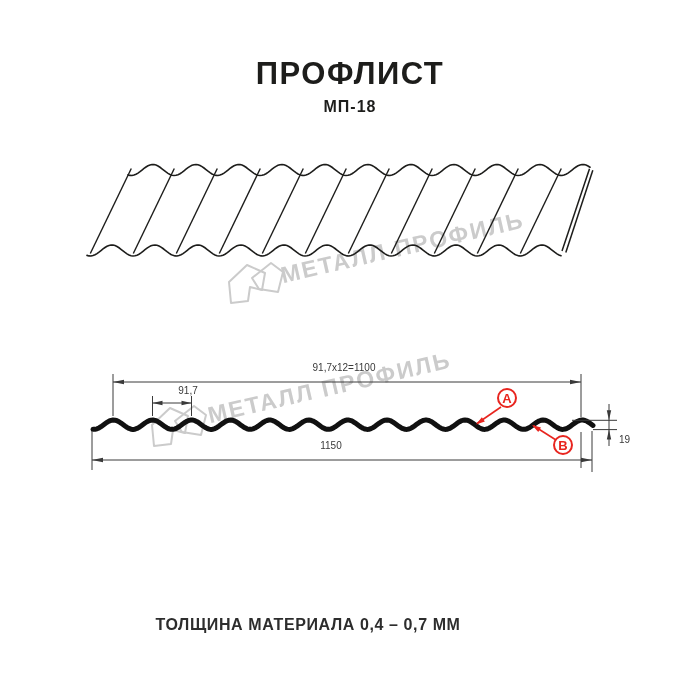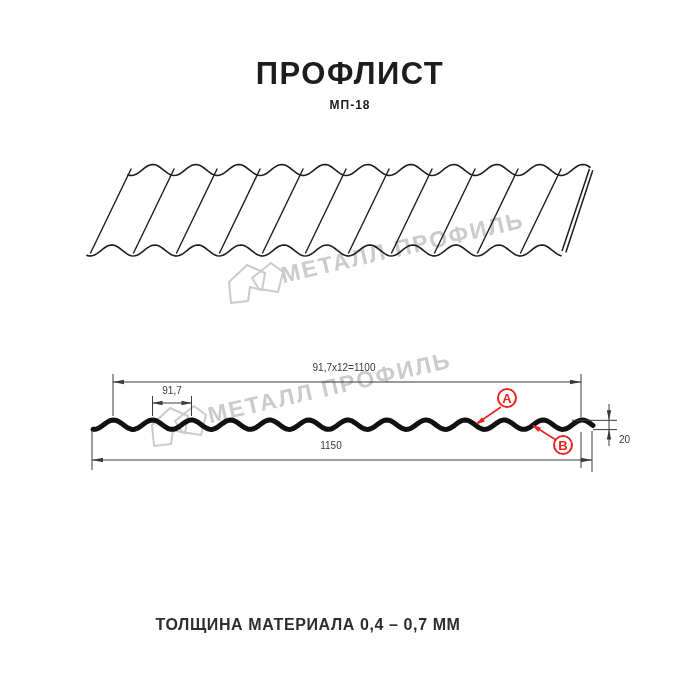--- a/index.html
+++ b/index.html
@@ -18,21 +18,21 @@
   }
   .title{
     position:absolute;top:58px;left:0;width:700px;
     text-align:center;
     font-size:31px;font-weight:800;letter-spacing:1.5px;
     color:var(--ink);line-height:1;
   }
   .subtitle{
     position:absolute;top:99px;left:0;width:700px;
     text-align:center;
-    font-size:12px;font-weight:700;letter-spacing:1px;
+    font-size:16px;font-weight:700;letter-spacing:1px;
     color:var(--ink);line-height:1;
   }
   .footer-note{
     position:absolute;top:615px;left:0;width:616px;
     text-align:center;
     font-size:16px;font-weight:600;letter-spacing:.6px;
     color:#2d2d2d;line-height:1.2;
   }
   .wm-text{
     position:absolute;
@@ -43,21 +43,21 @@
   }
   .wm1{left:284px;top:262px;}
   .wm2{left:211px;top:402px;}
   svg.tech{position:absolute;left:0;top:0;z-index:2;}
   .dim-label{
     position:absolute;z-index:3;
     font-size:10px;color:var(--dim);line-height:1;white-space:nowrap;
   }
   .centered{transform:translateX(-50%);}
   .dim-top-label{left:344px;top:363px;}
-  .dim-pitch-label{left:172px;top:386px;text-align:right;}
+  .dim-pitch-label{left:188px;top:386px;text-align:right;}
   .dim-bottom-label{left:331px;top:441px;}
   .dim-height-label{left:619px;top:435px;}
   .marker{
     position:absolute;z-index:4;
     width:16px;height:16px;
     border:2.4px solid var(--red);border-radius:50%;
     color:var(--red);font-size:13px;font-weight:700;
     display:flex;align-items:center;justify-content:center;
     line-height:1;background:transparent;
   }
@@ -123,19 +123,19 @@
       <polygon points="609,429.6 611.2,439.6 606.8,439.6" fill="#3a3a3a"></polygon>
       <line x1="501" y1="407" x2="477" y2="423.5" stroke="#e8251f" stroke-width="1.6"></line>
       <polygon points="476,424.5 481.88208518932674,417.20883590738055 484.864089380016,421.4688418940795" fill="#e8251f"></polygon>
       <line x1="556" y1="440" x2="533.5" y2="425.8" stroke="#e8251f" stroke-width="1.6"></line>
       <polygon points="532,425 541.009981980054,427.56519486961537 538.2539874920375,431.9747860504419" fill="#e8251f"></polygon>
     </svg>
 
   <div class="dim-label centered dim-top-label">91,7x12=1100</div>
   <div class="dim-label centered dim-pitch-label">91,7</div>
   <div class="dim-label centered dim-bottom-label">1150</div>
-  <div class="dim-label dim-height-label">20</div>
+  <div class="dim-label dim-height-label">19</div>
 
   <div class="marker marker-a">A</div>
   <div class="marker marker-b">B</div>
 
   <div class="footer-note">ТОЛЩИНА МАТЕРИАЛА 0,4 – 0,7 ММ</div>
 </div>
 
 </body></html>

